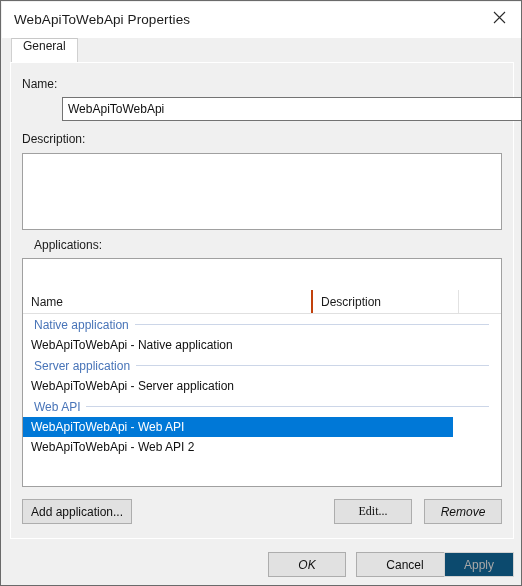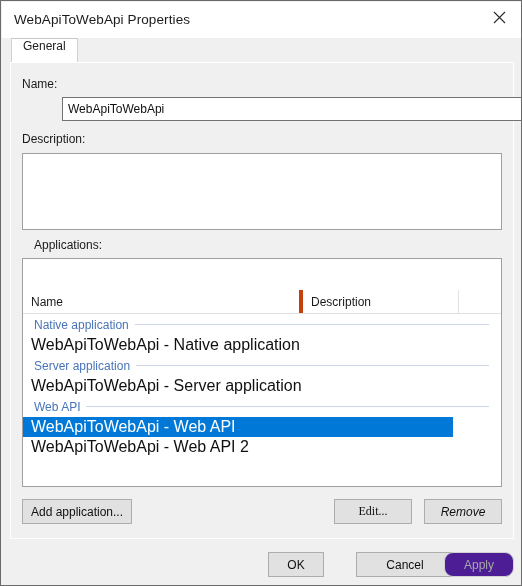--- a/index.html
+++ b/index.html
@@ -169,21 +169,21 @@
     height: 23px;
     display: flex;
     align-items: center;
     font-size: 12px;
     color: #1a1a1a;
     padding-left: 8px;
     box-sizing: border-box;
     cursor: default;
   }
   #col-name        { left: 0px;   width: 276px; }
-  #col-description { left: 276px; width: 159px; border-left: 4px solid #c2410c; }
+  #col-description { left: 288px; width: 159px; border-left: 2px solid #c2410c; }
   #col-spacer      { left: 435px; width: 43px;  border-left: 1px solid #e2e2e2; }
 
   #list-body {
     position: relative;
   }
   .group-header {
     position: relative;
     height: 21px;
     display: flex;
     align-items: center;
@@ -202,21 +202,21 @@
     height: 1px;
     background: #ccd6e8;
     margin-right: 12px;
   }
   .list-row {
     height: 20px;
     display: flex;
     align-items: center;
     padding-left: 8px;
     box-sizing: border-box;
-    font-size: 16px;
+    font-size: 12px;
     color: #101010;
     cursor: default;
     white-space: nowrap;
   }
   .list-row.selected {
     background: #0078d7;
     color: #ffffff;
     width: 430px;
   }
 
@@ -229,30 +229,29 @@
     font-family: "Liberation Sans", sans-serif;
     font-size: 12px;
     color: #101010;
     display: flex;
     align-items: center;
     justify-content: center;
     cursor: default;
     padding: 0;
   }
   .btn.disabled {
-    background: #4c1d95;
+    background: #0c4a6e;
     border-color: #d2d2d2;
     color: #a8a8a8;
-    border-radius: 9px;
   }
   #add-application-button { left: 21px;  top: 498px; width: 110px; height: 25px; }
   #edit-button            { left: 333px; top: 498px; width: 78px;  height: 25px; font-family: Liberation Serif, serif; }
   #remove-button          { left: 423px; top: 498px; width: 78px;  height: 25px; font-style: italic; }
 
-  #ok-button     { left: 267px; top: 551px; width: 56px; height: 25px; }
+  #ok-button     { left: 267px; top: 551px; width: 78px; height: 25px; font-style: italic; }
   #cancel-button { left: 355px; top: 551px; width: 98px; height: 25px; }
   #apply-button  { left: 443px; top: 551px; width: 70px; height: 25px; }
 
   
   #footer-bar {
     position: absolute;
     left: 1px;
     top: 540px;
     width: 520px;
     height: 45px;

